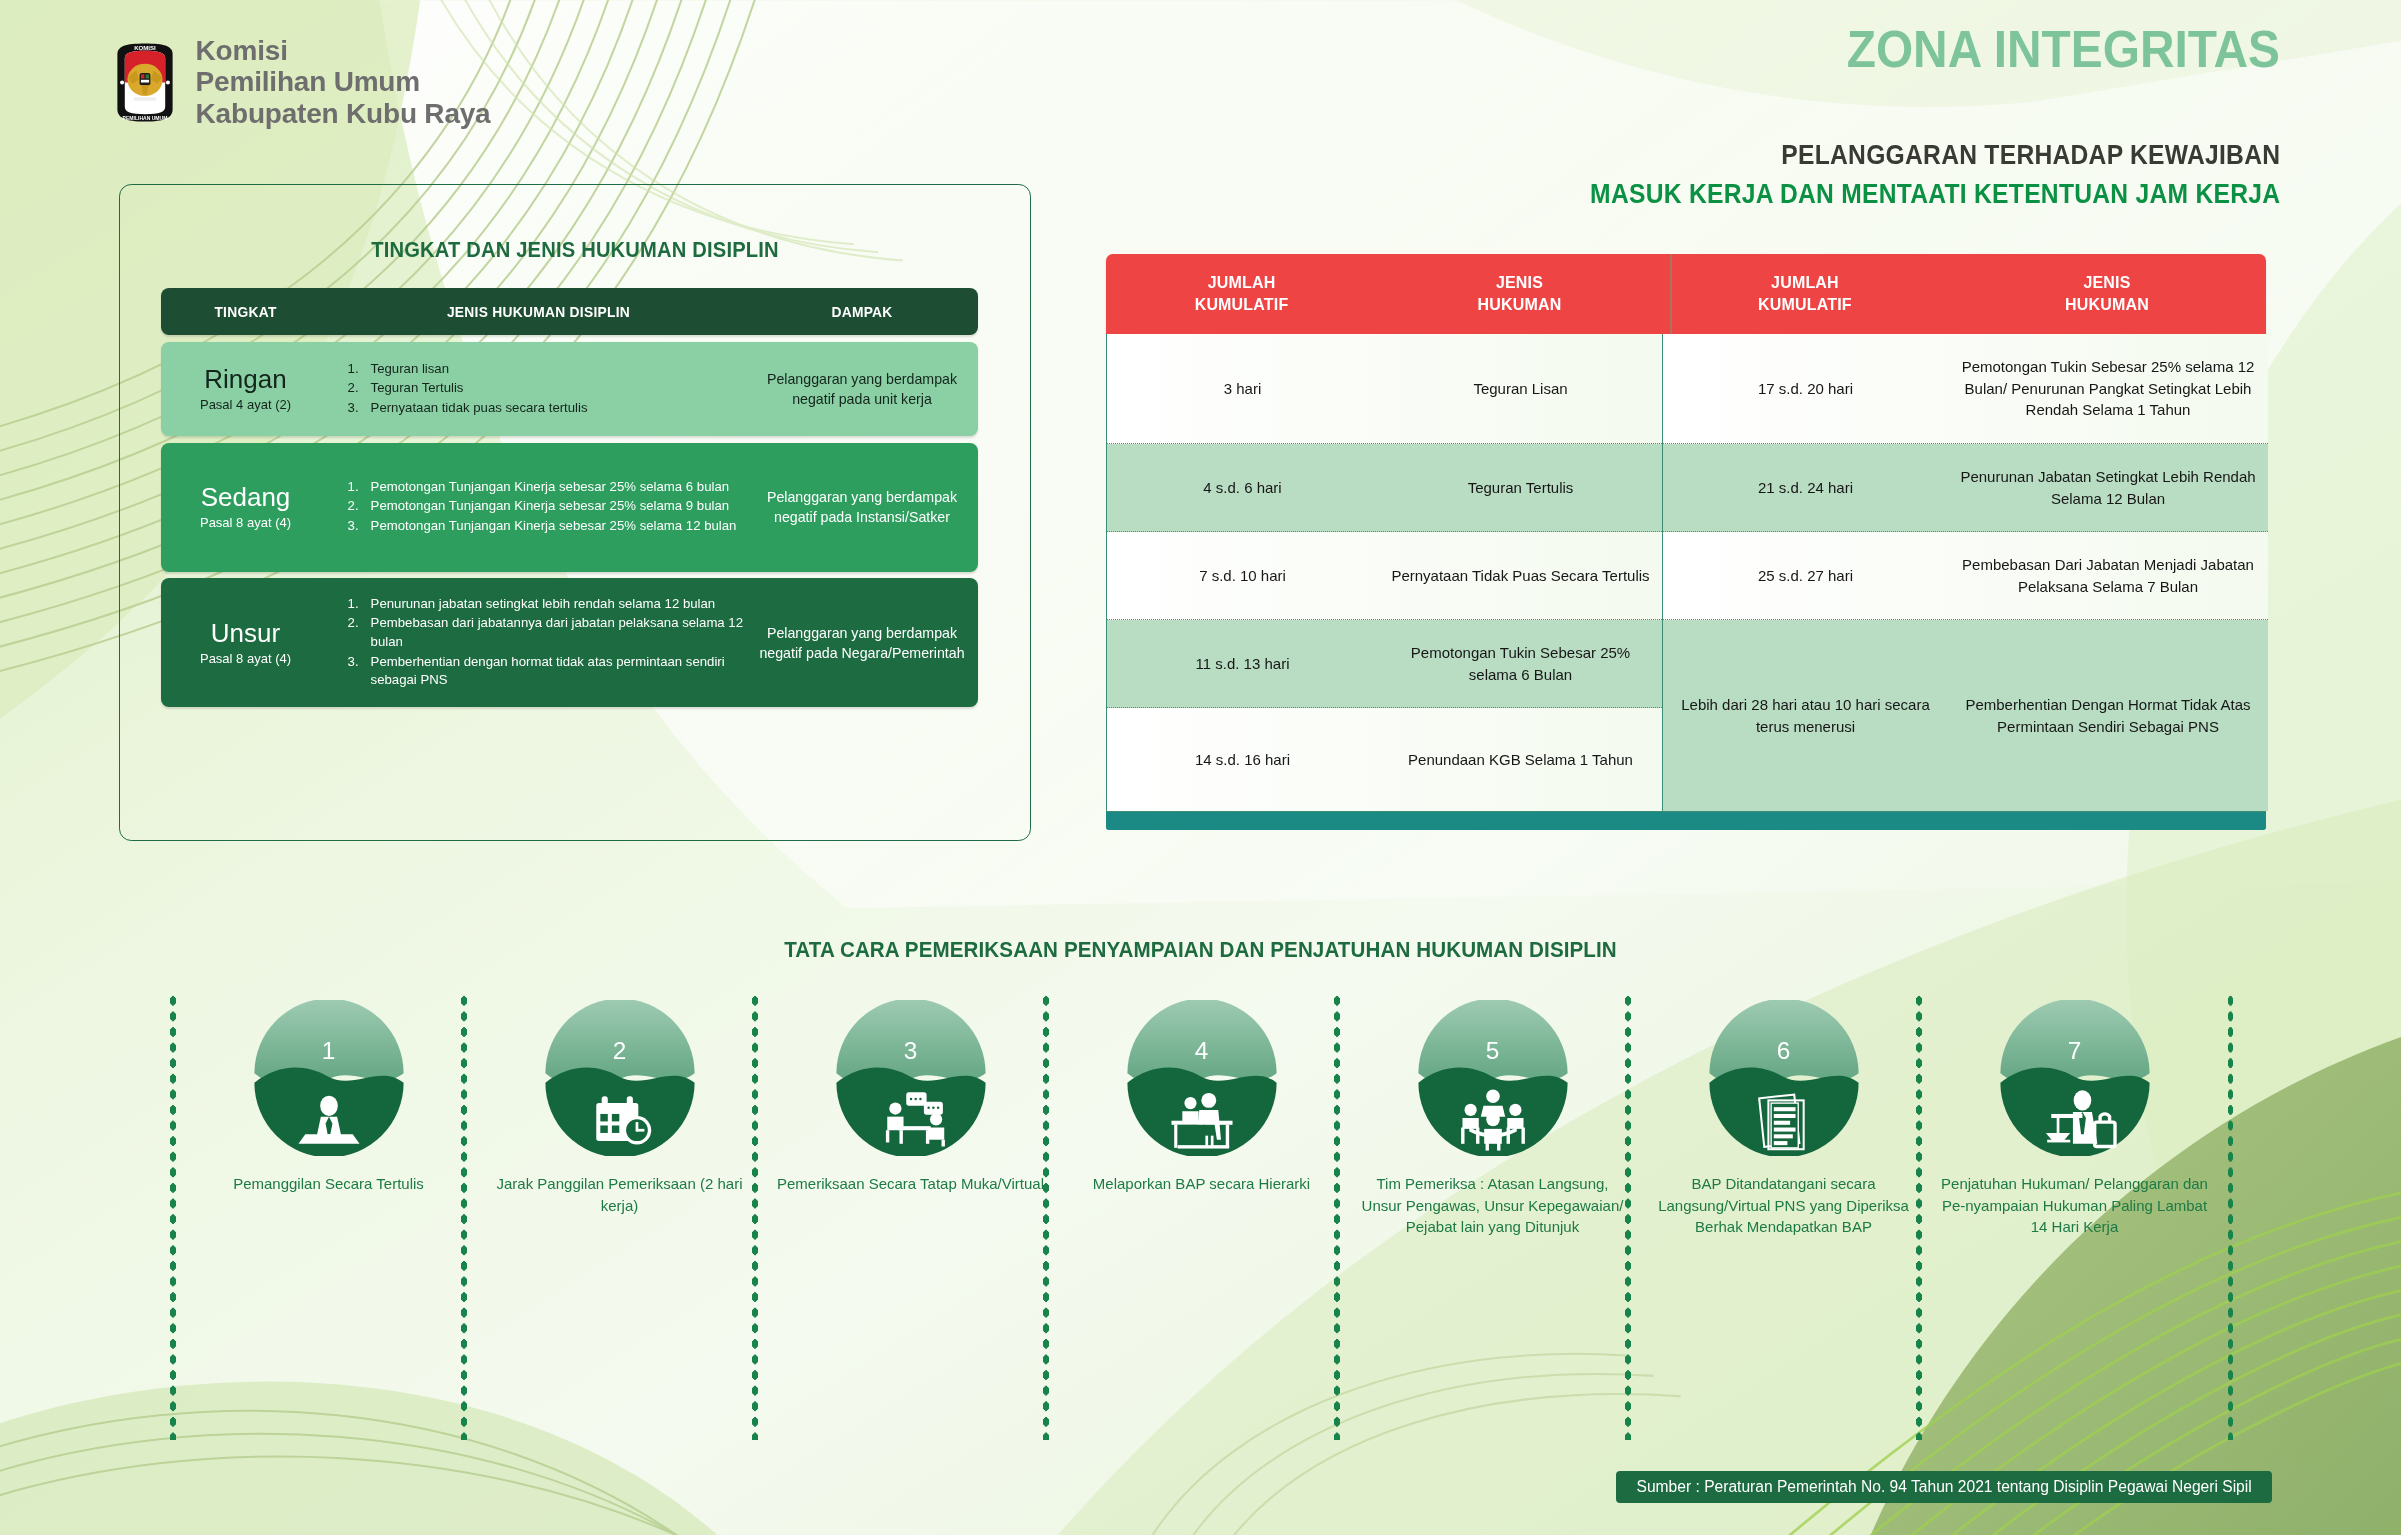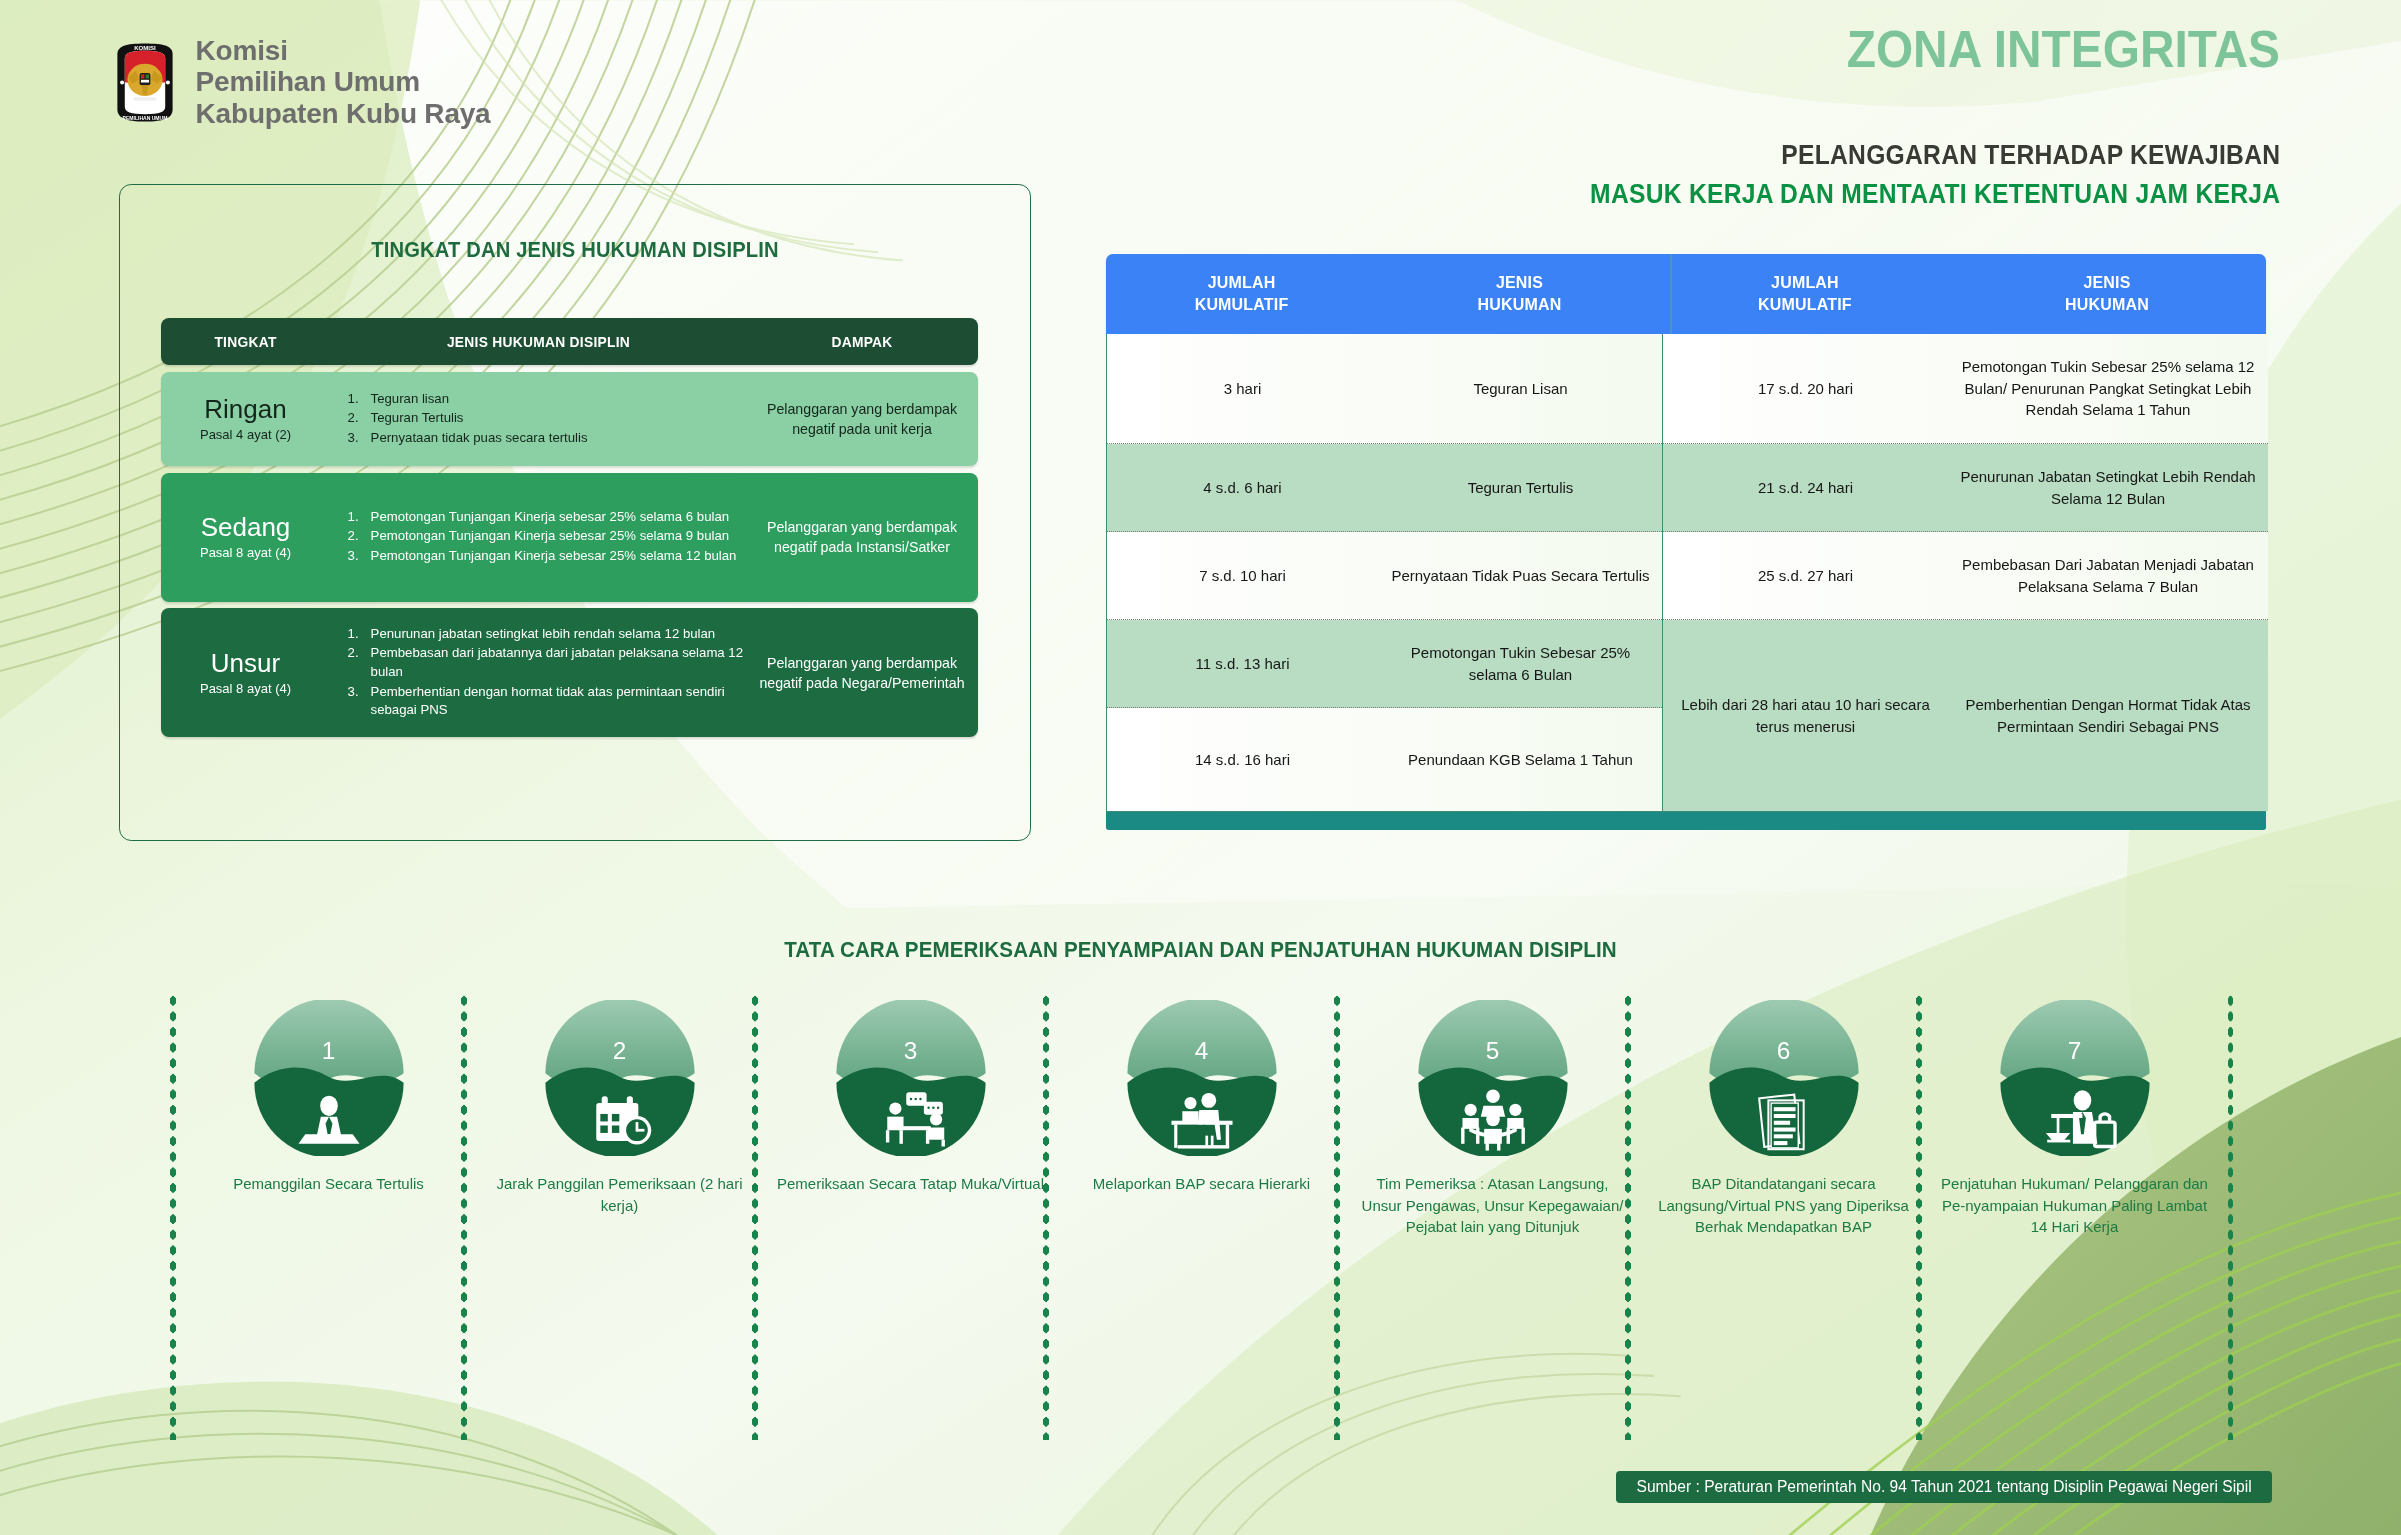--- a/index.html
+++ b/index.html
@@ -57,21 +57,21 @@
     width: 912px; height: 657px;
     border: 1.4px solid #1f6b46; border-radius: 12.2px;
     z-index: 5;
   }
   .left-title {
     position: absolute; left: 119px; top: 237px; width: 912px;
     text-align: center; z-index: 8;
     font-size: 22.4px; font-weight: bold; color: #1d6b3f;
     letter-spacing: 0.2px; transform: scaleX(0.9);
   }
-  .ltable { position: absolute; left: 161px; top: 288px; width: 817px; z-index: 8; margin-top: 30px; }
+  .ltable { position: absolute; left: 161px; top: 288px; width: 817px; z-index: 8; }
   .lrow {
     display: flex; border-radius: 8.1px; margin-bottom: 6.8px;
     box-shadow: 0 1.4px 2px rgba(0,0,0,0.12);
   }
   .lrow.head {
     background: #1d4d32; color: #fff; height: 47px; align-items: center;
   }
   .lrow.head .c {
     font-size: 15px; font-weight: bold; text-align: center;
     letter-spacing: 0.3px; transform: scaleX(0.92);
@@ -94,21 +94,21 @@
     padding-left: 23px; margin-bottom: 0.7px;
   }
   .lrow .c2 li > .num {
     position: absolute; left: 0; top: 0;
   }
   .dampak { font-size: 14.2px; line-height: 1.42; text-align: center; padding: 0 9.5px; }
 
   
   .rtable-wrap { position: absolute; left: 1106px; top: 254px; width: 1160px; z-index: 8; }
   .rt-head {
-    display: flex; background: #3b82f6; color: #fff;
+    display: flex; background: #ef4444; color: #fff;
     border-radius: 6.8px 6.8px 0 0; height: 80px;
     box-shadow: 0 1.4px 2px rgba(0,0,0,0.14);
   }
   .rt-head .rc {
     display: flex; flex-direction: column; justify-content: center;
     align-items: center; font-size: 17px; font-weight: bold;
     line-height: 1.3; letter-spacing: 0.2px; transform: scaleX(0.94);
   }
   .rt-head .sep { border-left: 1.4px solid #5fa97f; }
   .rc1 { width: 271px; flex: 0 0 271px; }

